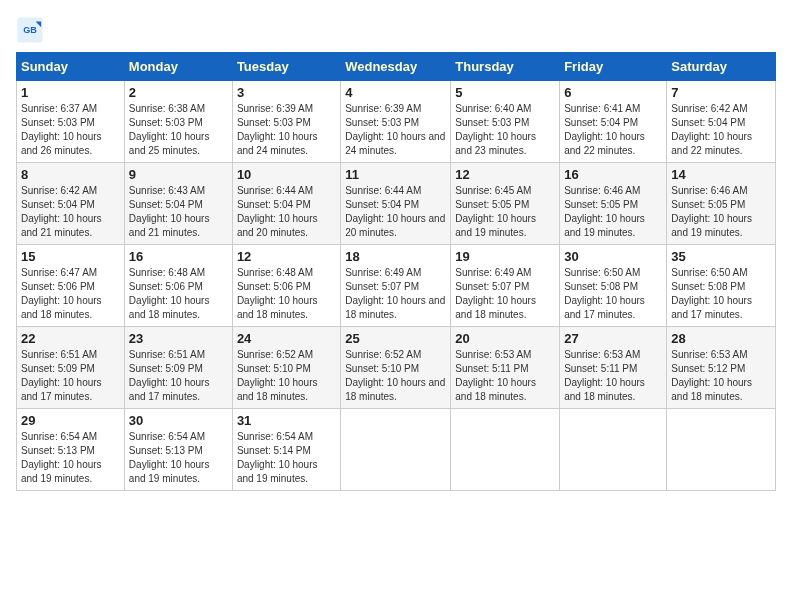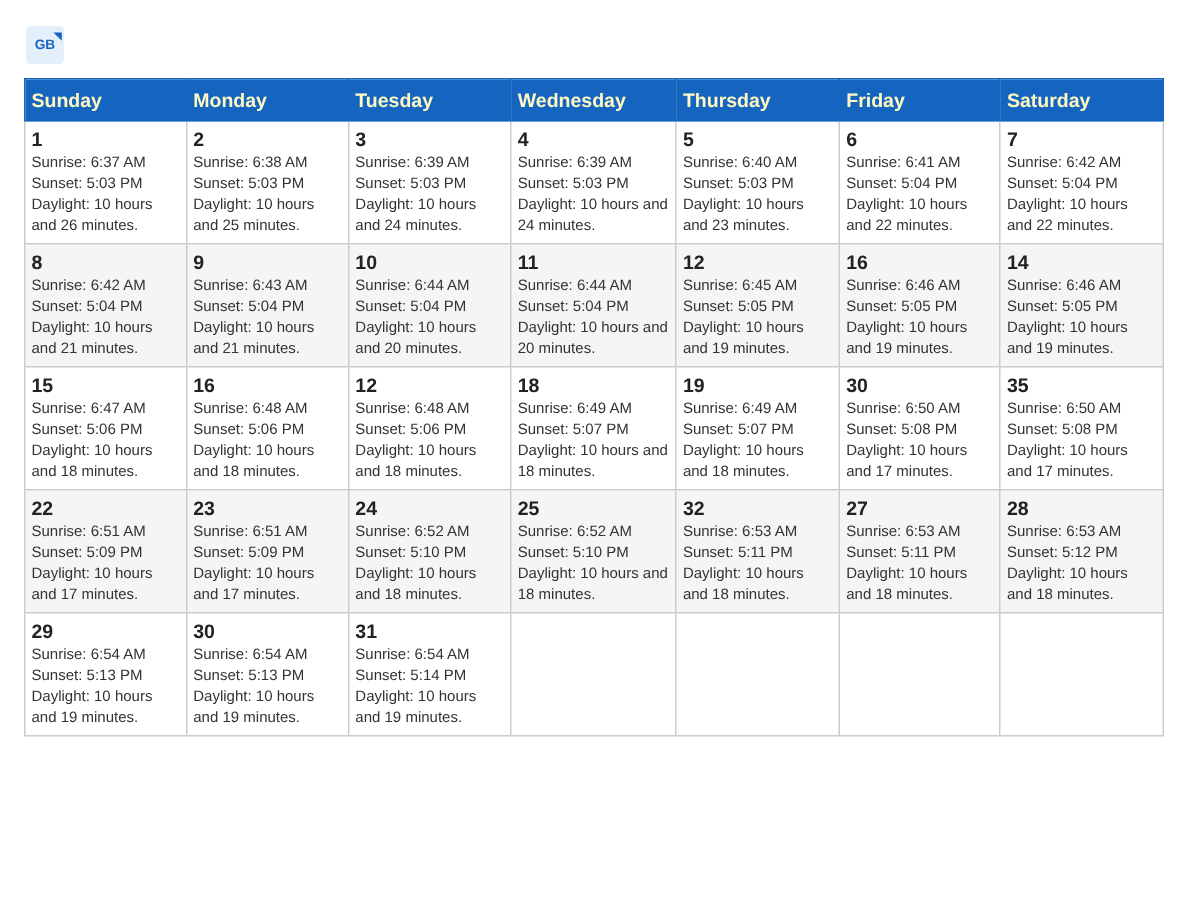--- a/index.html
+++ b/index.html
@@ -148,21 +148,21 @@
         <td><span class="day-num">18</span><span class="day-info">Sunrise: 6:49 AM<br>Sunset: 5:07 PM<br>Daylight: 10 hours and 18 minutes.</span></td>
         <td><span class="day-num">19</span><span class="day-info">Sunrise: 6:49 AM<br>Sunset: 5:07 PM<br>Daylight: 10 hours and 18 minutes.</span></td>
         <td><span class="day-num">30</span><span class="day-info">Sunrise: 6:50 AM<br>Sunset: 5:08 PM<br>Daylight: 10 hours and 17 minutes.</span></td>
         <td><span class="day-num">35</span><span class="day-info">Sunrise: 6:50 AM<br>Sunset: 5:08 PM<br>Daylight: 10 hours and 17 minutes.</span></td>
       </tr>
       <tr>
         <td><span class="day-num">22</span><span class="day-info">Sunrise: 6:51 AM<br>Sunset: 5:09 PM<br>Daylight: 10 hours and 17 minutes.</span></td>
         <td><span class="day-num">23</span><span class="day-info">Sunrise: 6:51 AM<br>Sunset: 5:09 PM<br>Daylight: 10 hours and 17 minutes.</span></td>
         <td><span class="day-num">24</span><span class="day-info">Sunrise: 6:52 AM<br>Sunset: 5:10 PM<br>Daylight: 10 hours and 18 minutes.</span></td>
         <td><span class="day-num">25</span><span class="day-info">Sunrise: 6:52 AM<br>Sunset: 5:10 PM<br>Daylight: 10 hours and 18 minutes.</span></td>
-        <td><span class="day-num">32</span><span class="day-info">Sunrise: 6:53 AM<br>Sunset: 5:11 PM<br>Daylight: 10 hours and 18 minutes.</span></td>
+        <td><span class="day-num">20</span><span class="day-info">Sunrise: 6:53 AM<br>Sunset: 5:11 PM<br>Daylight: 10 hours and 18 minutes.</span></td>
         <td><span class="day-num">27</span><span class="day-info">Sunrise: 6:53 AM<br>Sunset: 5:11 PM<br>Daylight: 10 hours and 18 minutes.</span></td>
         <td><span class="day-num">28</span><span class="day-info">Sunrise: 6:53 AM<br>Sunset: 5:12 PM<br>Daylight: 10 hours and 18 minutes.</span></td>
       </tr>
       <tr>
         <td><span class="day-num">29</span><span class="day-info">Sunrise: 6:54 AM<br>Sunset: 5:13 PM<br>Daylight: 10 hours and 19 minutes.</span></td>
         <td><span class="day-num">30</span><span class="day-info">Sunrise: 6:54 AM<br>Sunset: 5:13 PM<br>Daylight: 10 hours and 19 minutes.</span></td>
         <td><span class="day-num">31</span><span class="day-info">Sunrise: 6:54 AM<br>Sunset: 5:14 PM<br>Daylight: 10 hours and 19 minutes.</span></td>
         <td class="empty-cell"></td>
         <td class="empty-cell"></td>
         <td class="empty-cell"></td>

